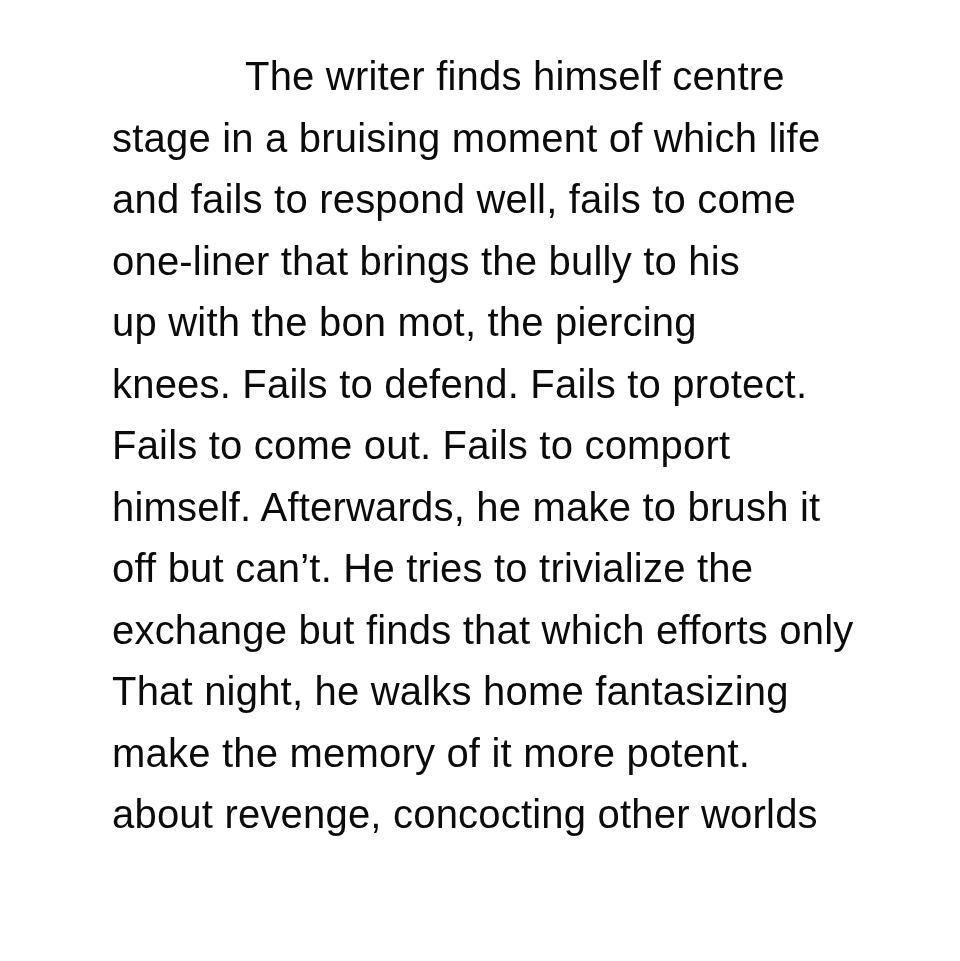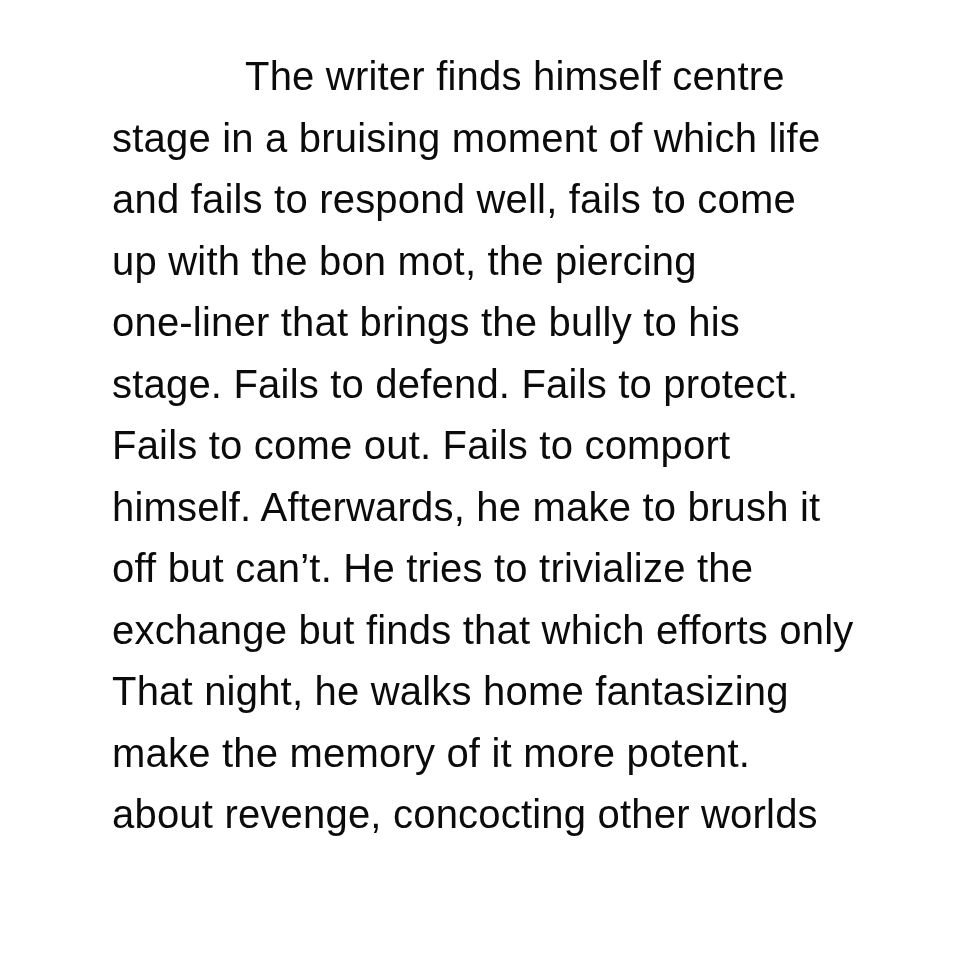--- a/index.html
+++ b/index.html
@@ -33,23 +33,23 @@
     padding-left: 133px;
   }
 </style>
 </head>
 <body>
 
 <div class="page">
   <div class="line indent">The writer finds himself centre</div>
   <div class="line">stage in a bruising moment of which life</div>
   <div class="line">and fails to respond well, fails to come</div>
+  <div class="line">one-liner that brings the bully to his</div>
   <div class="line">up with the bon mot, the piercing</div>
-  <div class="line">one-liner that brings the bully to his</div>
-  <div class="line">stage. Fails to defend. Fails to protect.</div>
+  <div class="line">knees. Fails to defend. Fails to protect.</div>
   <div class="line">Fails to come out. Fails to comport</div>
   <div class="line">himself. Afterwards, he make to brush it</div>
   <div class="line">off but can’t. He tries to trivialize the</div>
   <div class="line">exchange but finds that which efforts only</div>
   <div class="line">That night, he walks home fantasizing</div>
   <div class="line">make the memory of it more potent.</div>
   <div class="line">about revenge, concocting other worlds</div>
 </div>
 
 </body></html>

